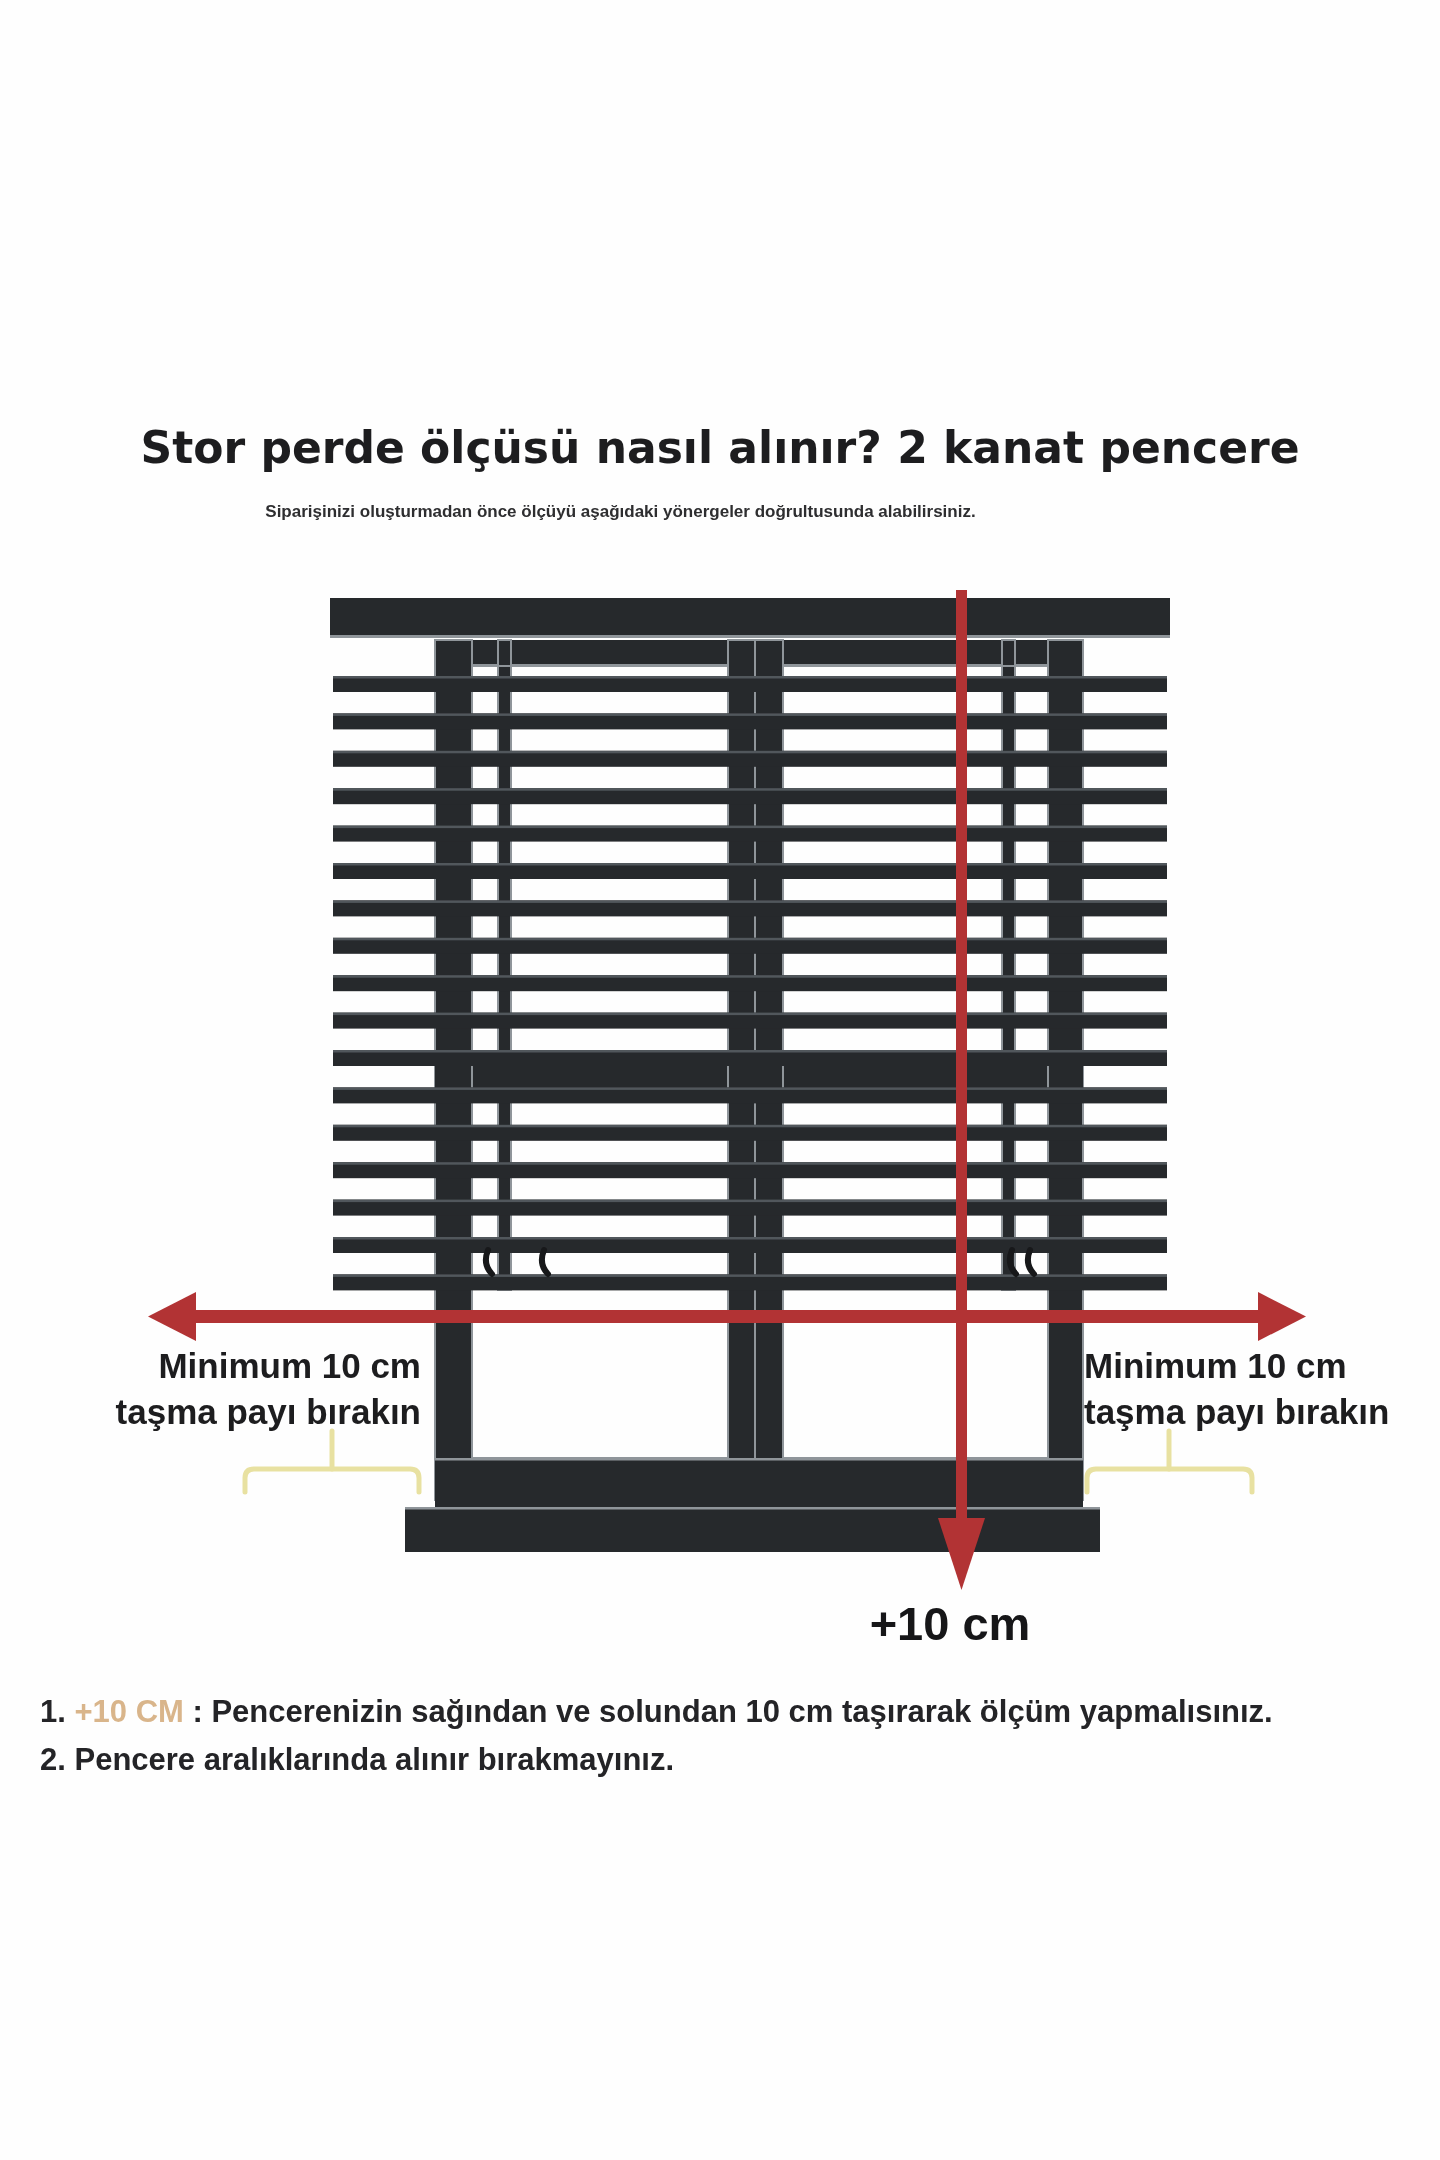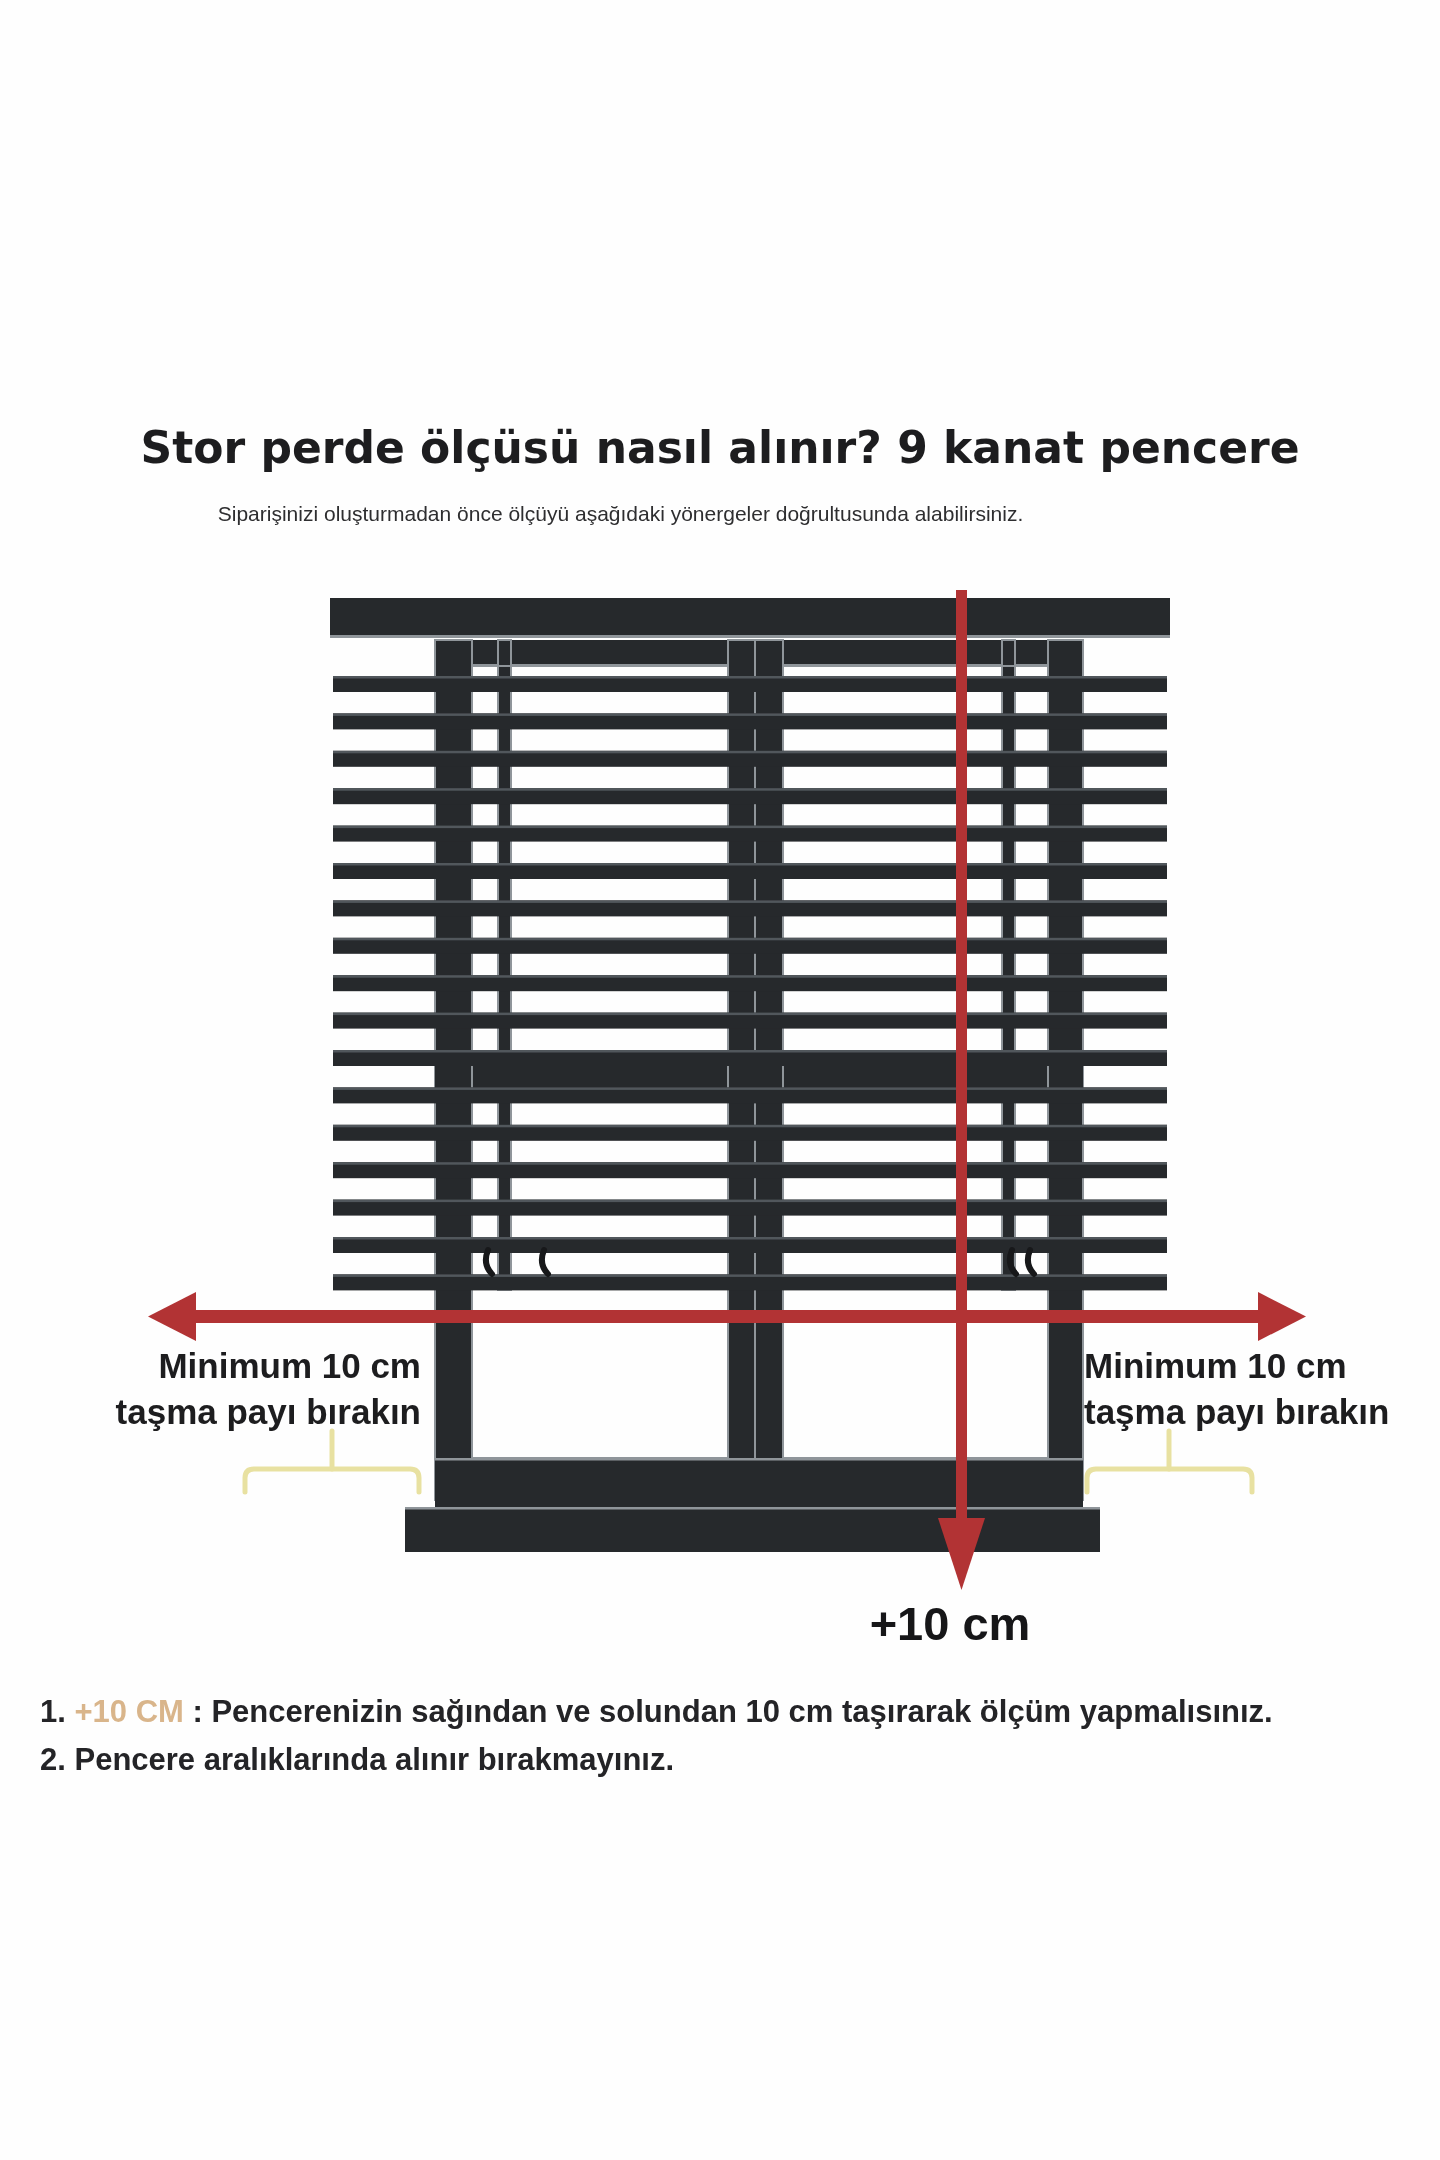--- a/index.html
+++ b/index.html
@@ -8,22 +8,22 @@
     font-family:"Liberation Sans",sans-serif;overflow:hidden;
   }
   .abs{position:absolute;}
   .page-title{
     top:422px;left:0;width:1440px;text-align:center;
     font-family:"DejaVu Sans",sans-serif;font-weight:bold;
     font-size:44px;color:var(--text-dark);letter-spacing:0px;
   }
   .page-subtitle{
     top:502px;left:0;width:1241px;text-align:center;
-    font-family:"Liberation Sans",sans-serif;font-weight:normal;
-    font-size:21px;color:#2e2e30;
+    font-family:"Liberation Sans",sans-serif;font-weight:bold;
+    font-size:17px;color:#2e2e30;
   }
   svg.diagram{top:0;left:0;}
   .frame{fill:var(--frame-dark);}
   .frame-outlined{fill:var(--frame-dark);stroke:var(--frame-outline);stroke-width:2;}
   .edge-line{fill:var(--frame-outline);}
   .pane{fill:none;stroke:var(--frame-outline);stroke-width:2;}
   .slat{fill:var(--frame-dark);}
   .slat-edge{fill:var(--slat-edge);}
   .arrow{fill:var(--arrow-red);}
   .hook{fill:none;stroke:#17181a;stroke-width:6;stroke-linecap:round;}
@@ -39,21 +39,21 @@
   .notes{top:1648px;left:40px;width:1380px;margin-top:40px;}
   .note{
     font-family:"Liberation Sans",sans-serif;font-weight:bold;
     font-size:31px;color:#242427;line-height:48px;white-space:nowrap;
   }
   .note .hl{color:var(--note-highlight);}
 </style>
 </head>
 <body>
 
-<div class="abs page-title">Stor perde ölçüsü nasıl alınır? 9 kanat pencere</div>
+<div class="abs page-title">Stor perde ölçüsü nasıl alınır? 2 kanat pencere</div>
 <div class="abs page-subtitle">Siparişinizi oluşturmadan önce ölçüyü aşağıdaki yönergeler doğrultusunda alabilirsiniz.</div>
 
 <svg class="abs diagram" width="1440" height="2160" viewBox="0 0 1440 2160">
 
   <g>
 
     <rect class="frame" x="435" y="640" width="648" height="26"></rect>
     <rect class="edge-line" x="435" y="664" width="648" height="2.5"></rect>
 
     <rect class="frame-outlined" x="435" y="640" width="37" height="860"></rect>

